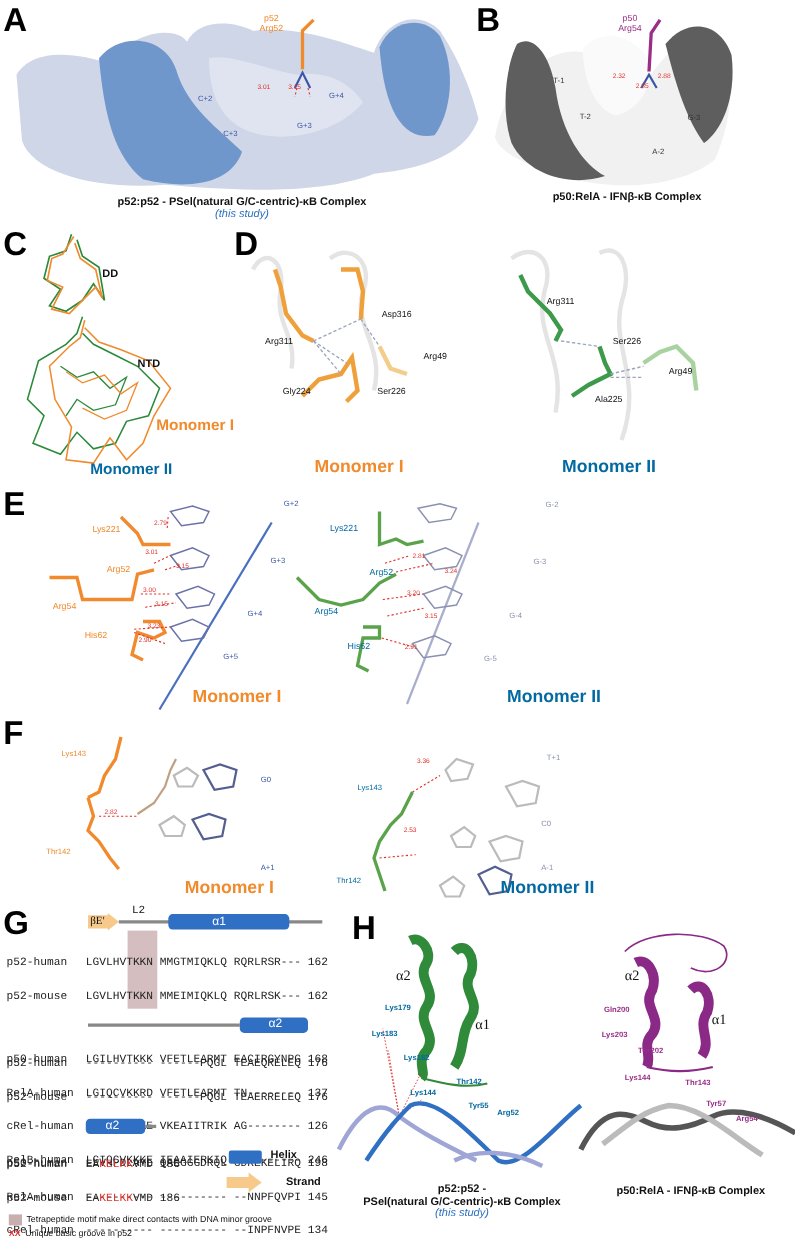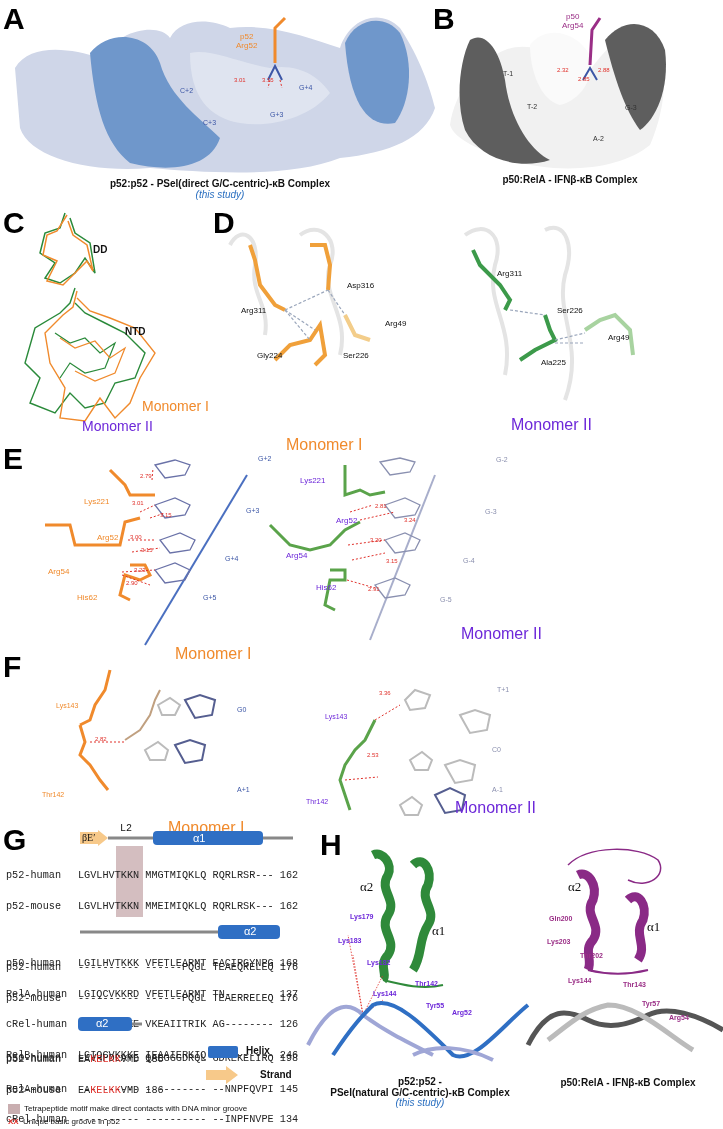--- a/index.html
+++ b/index.html
@@ -4,23 +4,23 @@
 <style>
   html,body{margin:0;padding:0;background:#fff;}
   body{width:723px;height:1129px;position:relative;overflow:hidden;font-family:"Liberation Sans",sans-serif;color:#111;}
   .abs{position:absolute;}
   .panel-letter{position:absolute;font-family:"Liberation Sans",sans-serif;font-weight:bold;font-size:30px;color:#000;line-height:1;}
   .lbl{position:absolute;font-size:9px;white-space:nowrap;line-height:1;}
   .lbl-sm{position:absolute;font-size:7px;white-space:nowrap;line-height:1;}
   .dist{position:absolute;font-size:6px;color:#e0302a;white-space:nowrap;line-height:1;}
   .caption{position:absolute;font-weight:bold;font-size:11px;text-align:center;white-space:nowrap;line-height:1.05;}
   .study{font-style:italic;font-weight:normal;color:#2a6fc0;font-size:10px;}
-  .mono-title{position:absolute;font-weight:normal;font-size:16px;white-space:nowrap;text-align:right;}
-  .orange{color:#f08a2c;margin-top:20px;}
-  .green{color:#6d28d9;}
+  .mono-title{position:absolute;font-weight:bold;font-size:16px;white-space:nowrap;text-align:right;}
+  .orange{color:#f08a2c;}
+  .green{color:#0369a1;}
   .blue{color:#3c56a6;}
   .grey{color:#8a8fae;}
   .purple{color:#9a2e86;}
   .seq{position:absolute;font-family:"Liberation Mono",monospace;font-size:10.2px;line-height:10.2px;white-space:pre;color:#222;}
   .seq .red{color:#e0302a;}
   .hl{position:absolute;background:#c9aeb0;opacity:0.8;}
   svg{position:absolute;overflow:visible;}
 </style>
 </head>
 <body>
@@ -41,21 +41,21 @@
     <div>p52</div>
     <div>Arg52</div>
   </div>
   <div class="dist" style="left:234px;top:77px;">3.01</div>
   <div class="dist" style="left:262px;top:77px;">3.15</div>
   <div class="lbl-sm blue" style="left:180px;top:87px;">C+2</div>
   <div class="lbl-sm blue" style="left:203px;top:119px;">C+3</div>
   <div class="lbl-sm blue" style="left:270px;top:111px;">G+3</div>
   <div class="lbl-sm blue" style="left:299px;top:84px;">G+4</div>
   <div class="caption" style="left:70px;top:179px;width:300px;font-size:10px;">
-    <div>p52:p52 - PSel(direct G/C-centric)-κB Complex</div>
+    <div>p52:p52 - PSel(natural G/C-centric)-κB Complex</div>
     <div class="study">(this study)</div>
   </div>
 </div>
 
 <div>
   <div class="panel-letter" style="left:433px;top:4px;">B</div>
   <svg width="230" height="160" style="left:440px;top:10px;">
     <path d="M10,115 C15,80 40,50 65,40 C90,30 120,45 150,60 C165,40 190,10 215,25 C230,60 225,100 210,135 C180,160 120,165 70,150 C40,140 15,130 10,115 Z" fill="#f1f1f1"></path>
     <path d="M30,30 C45,20 60,40 65,70 C70,110 90,140 110,150 C80,160 40,150 25,120 C15,90 20,50 30,30 Z" fill="#5e5e5e"></path>
     <path d="M165,30 C185,5 215,10 225,40 C230,80 215,110 200,120 C185,100 175,70 165,30 Z" fill="#5e5e5e"></path>

